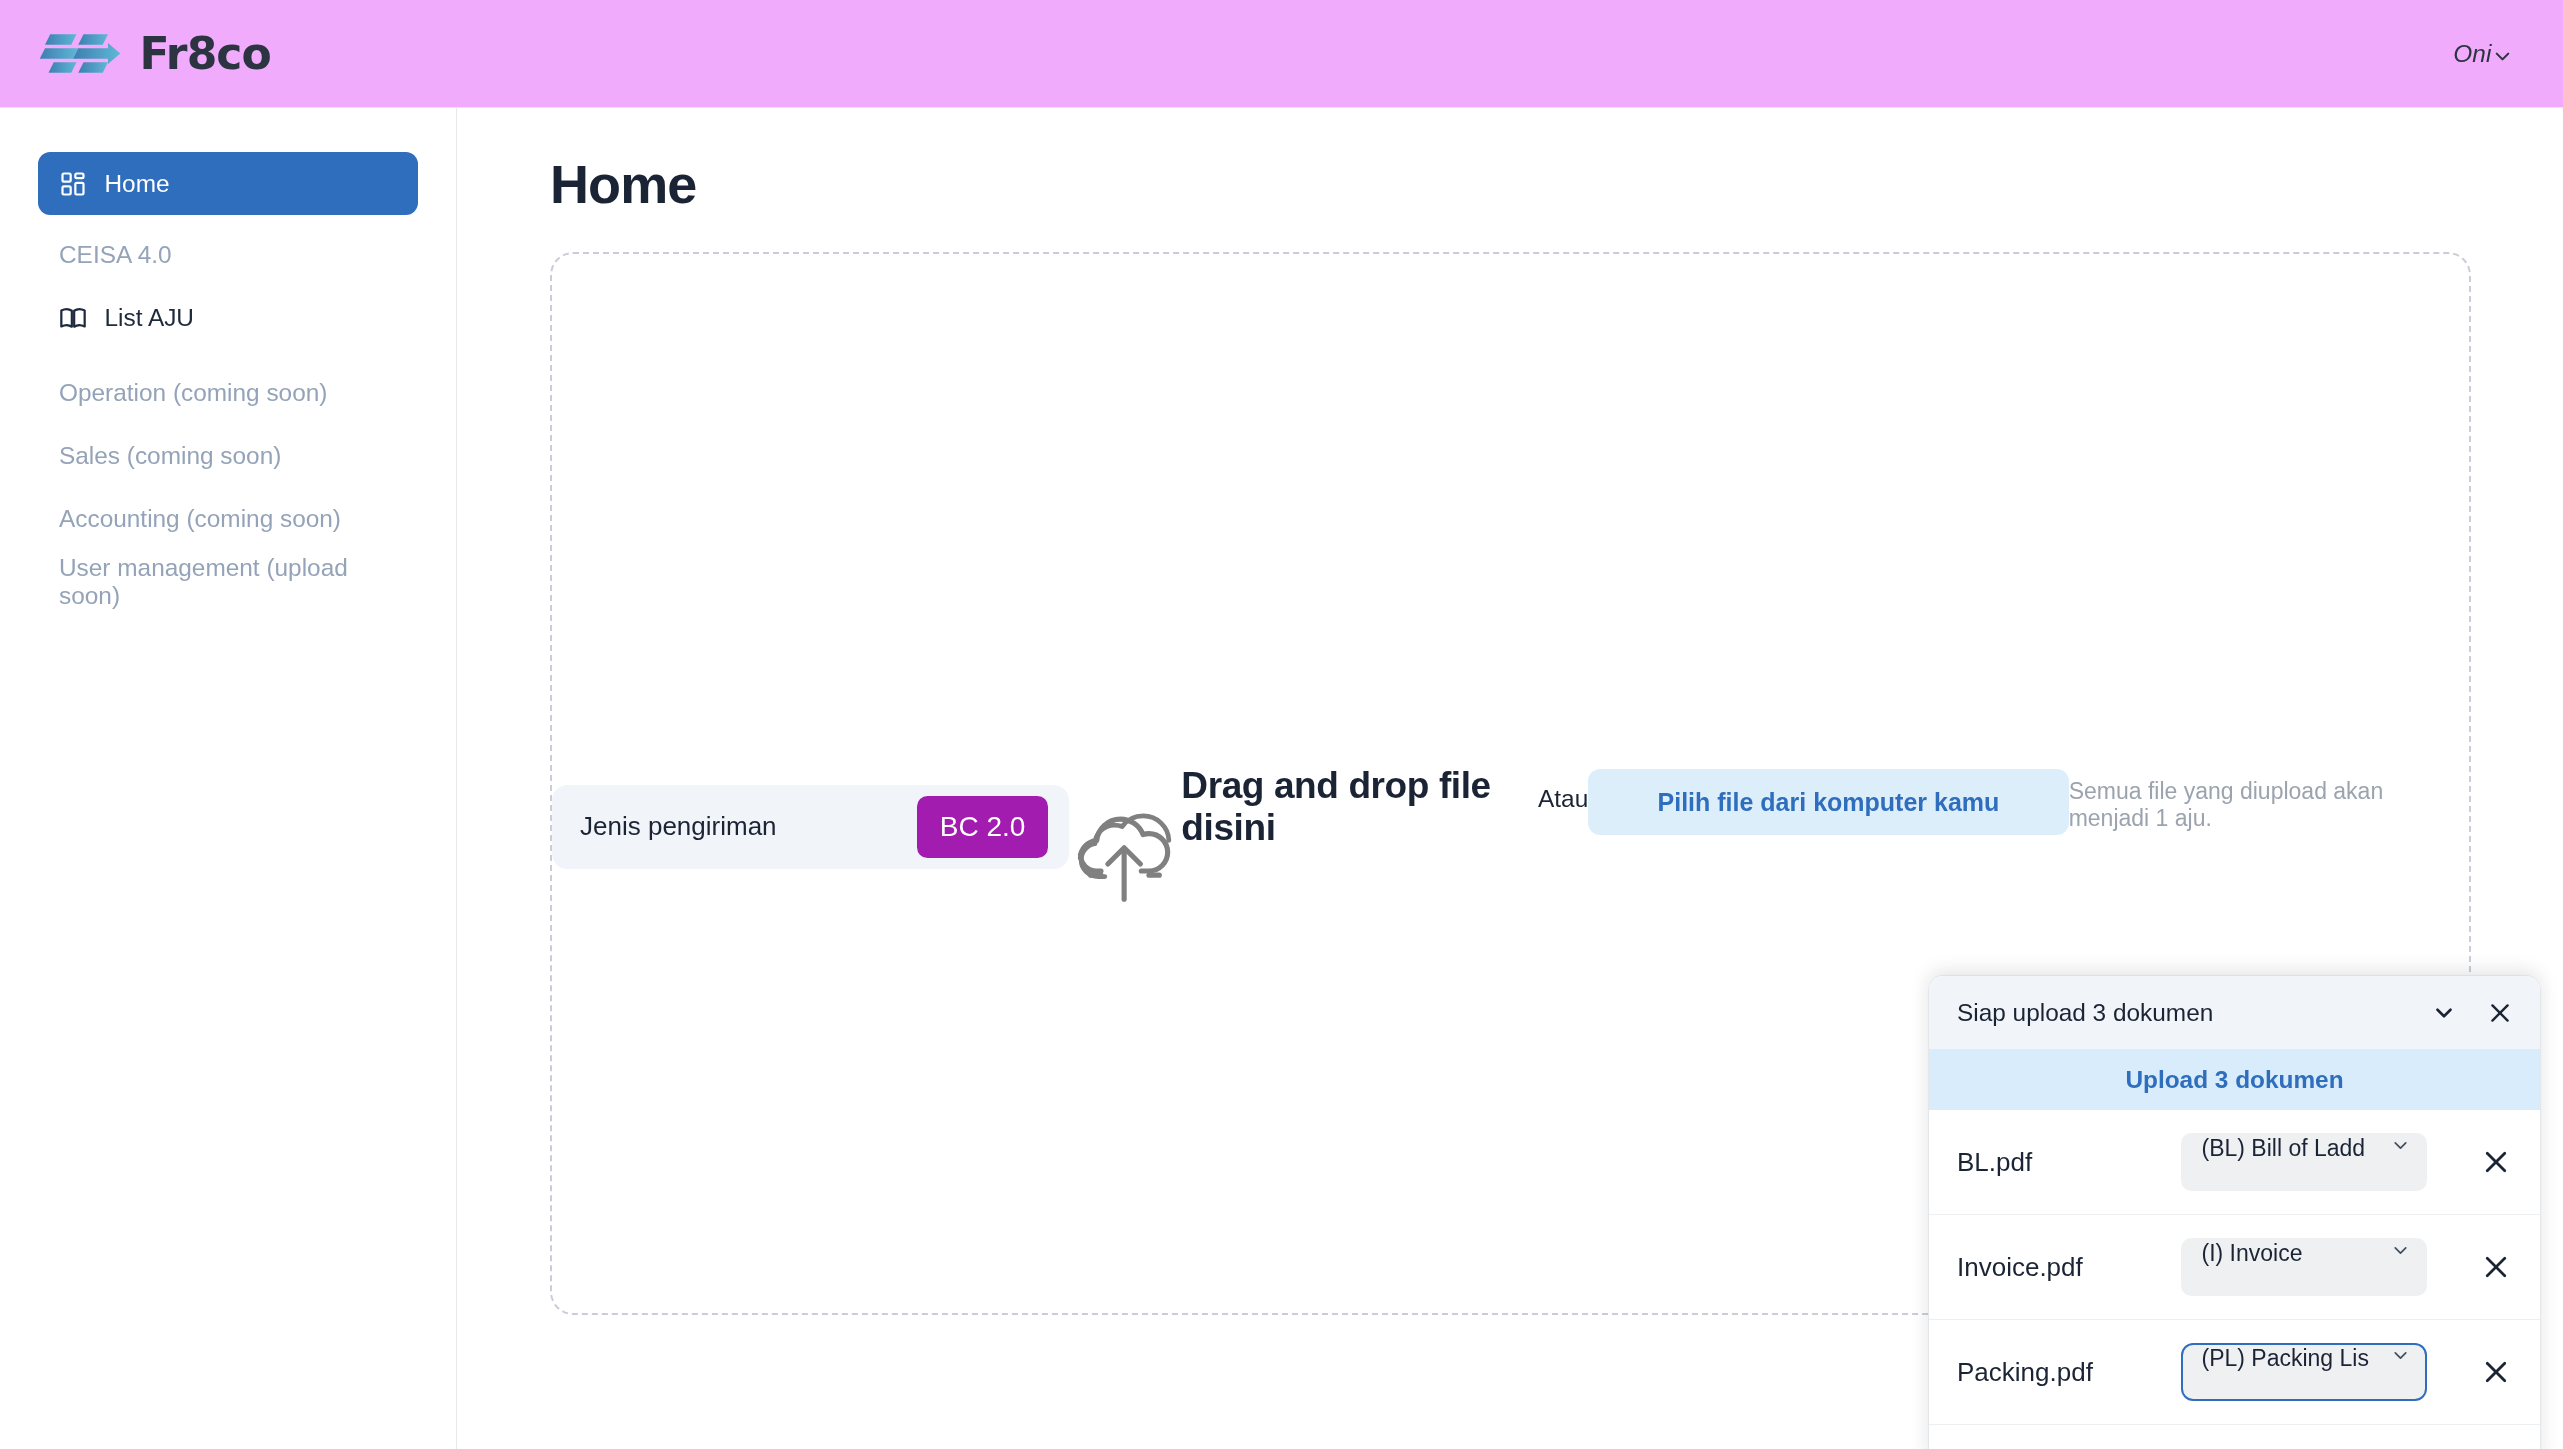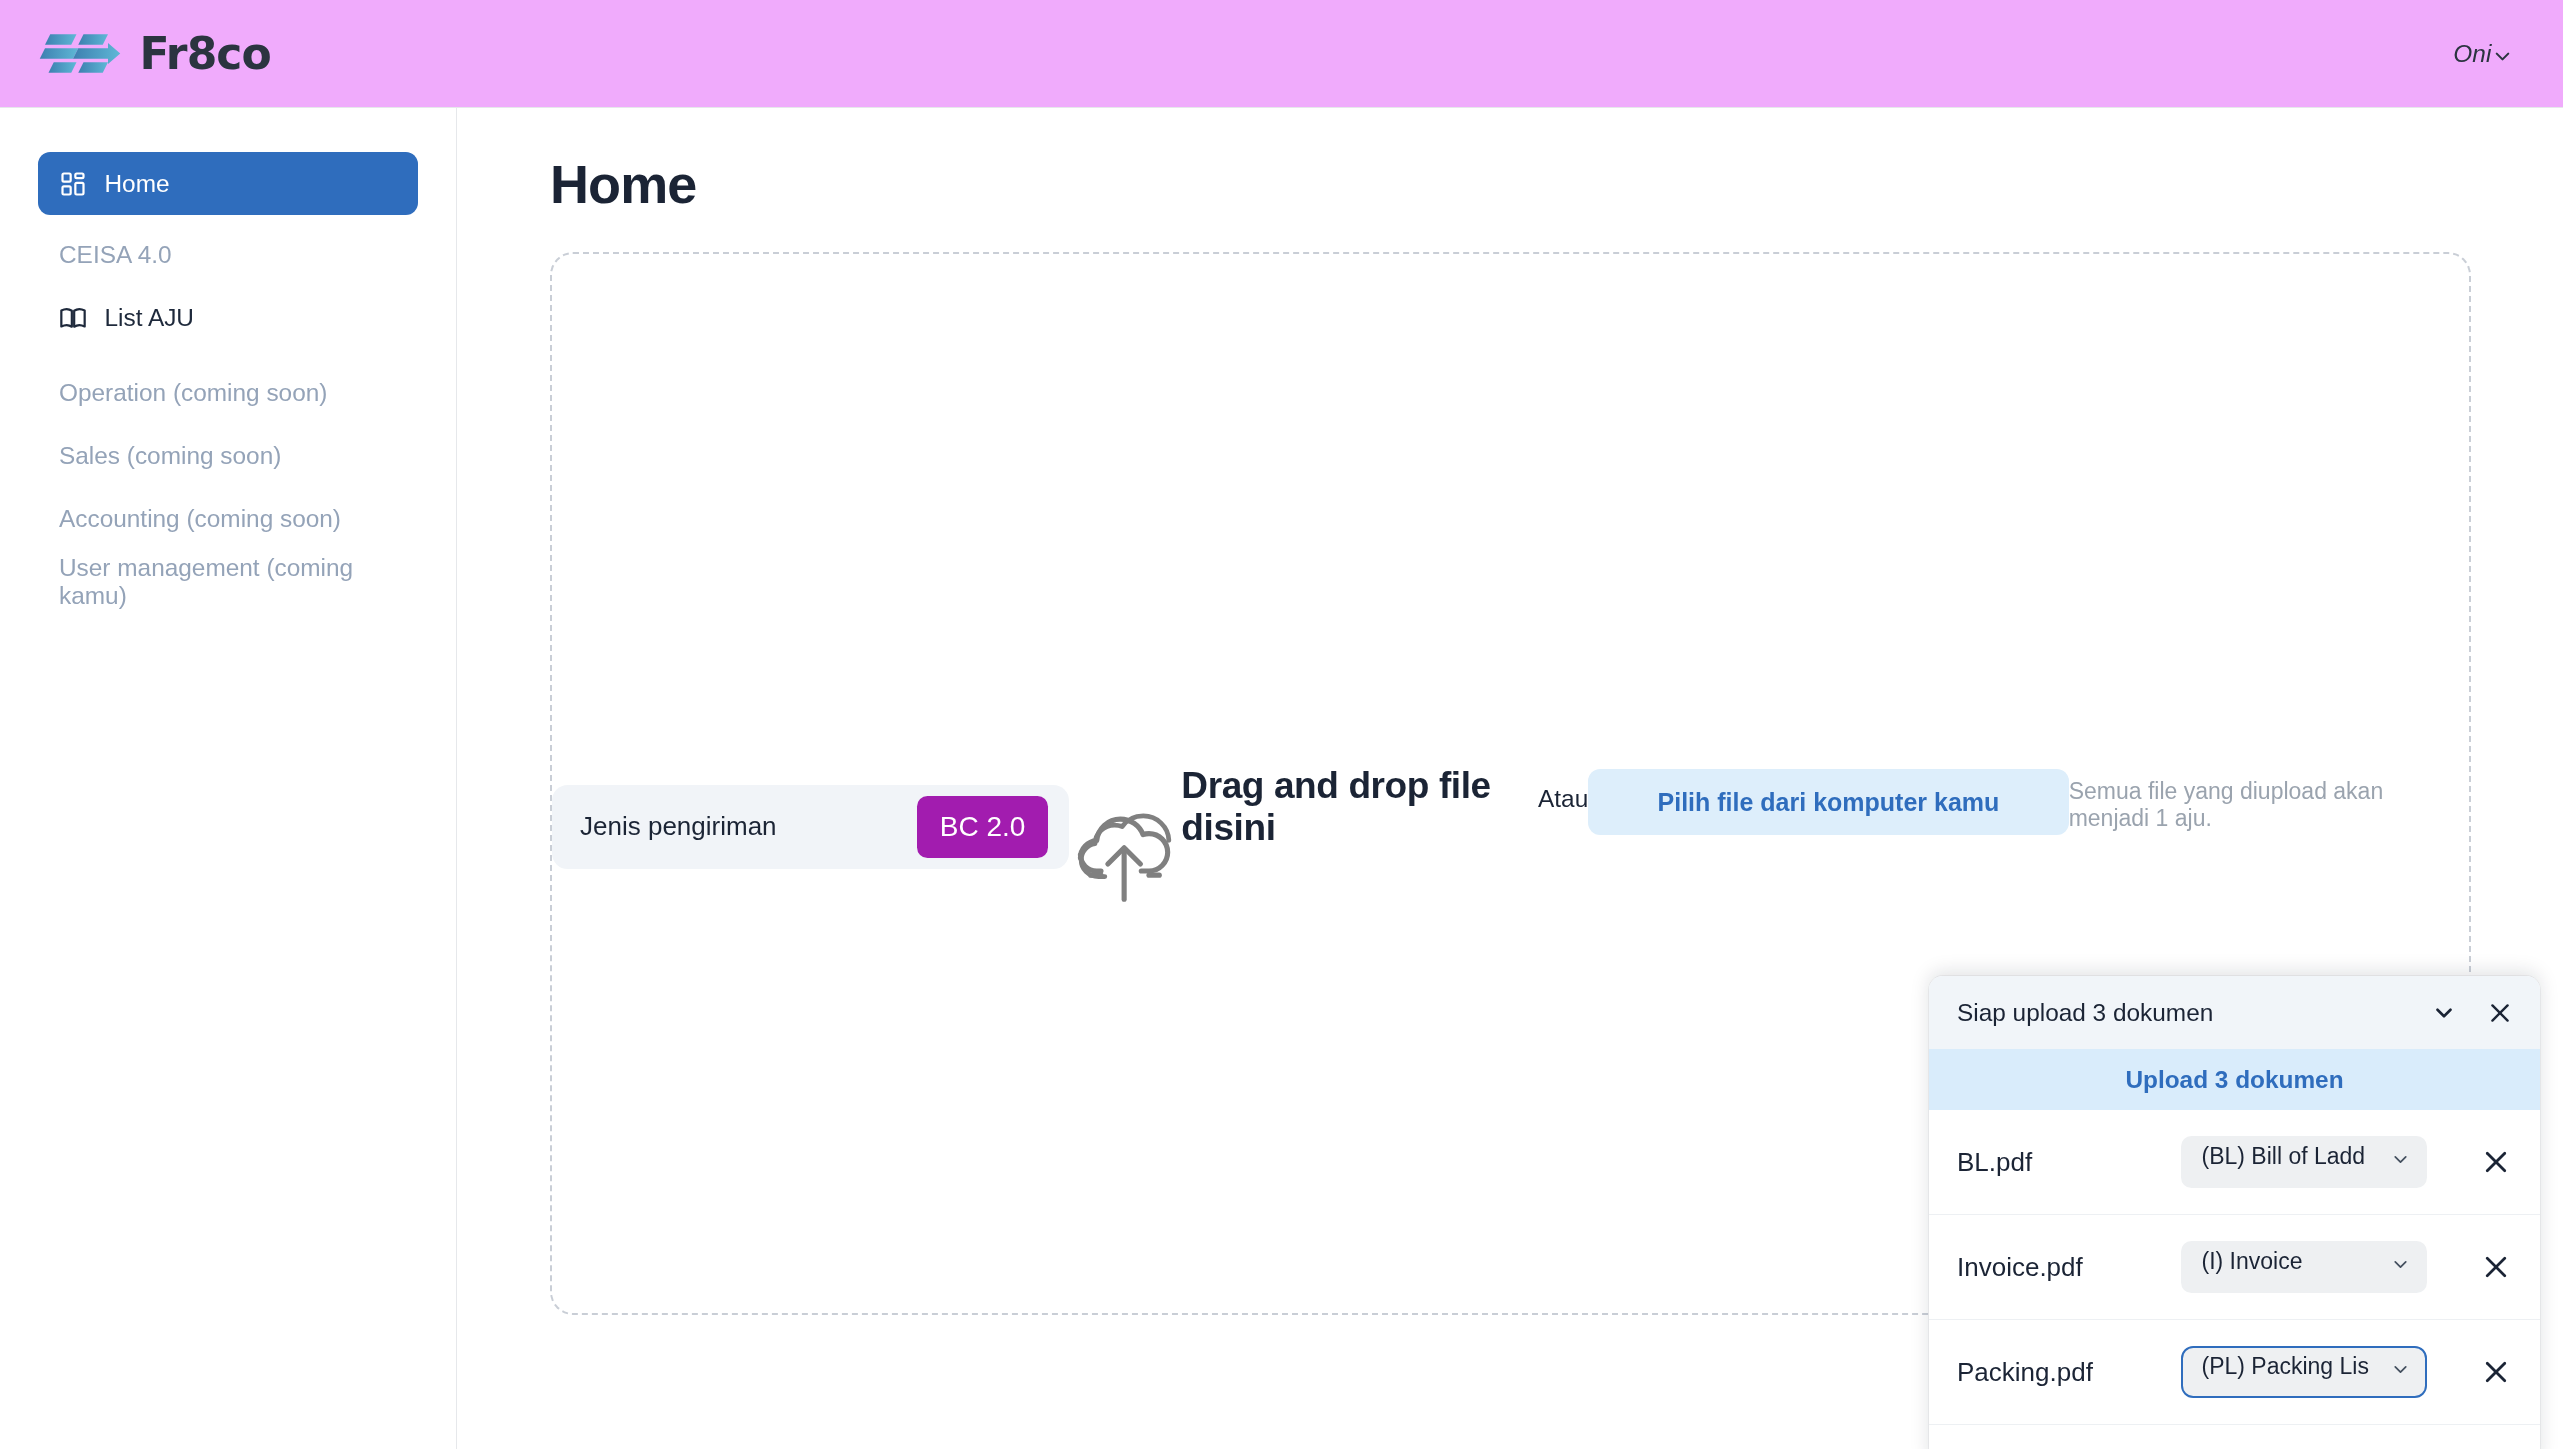--- a/index.html
+++ b/index.html
@@ -240,25 +240,25 @@
     color: #1b2435;
     width: 206px;
     flex: 0 0 206px;
     white-space: nowrap;
     overflow: hidden;
   }
   .type-select {
     position: relative;
     width: 246px;
     flex: 0 0 246px;
-    height: 52px;
+    height: 58px;
     background: #eef0f2;
     border-radius: 10.5px;
     display: flex;
-    align-items: flex-end;
+    align-items: flex-start;
     justify-content: space-between;
     padding: 0 14px 16px 19px;
     cursor: pointer;
     border: 2.6px solid transparent;
   }
   .type-select.focused {
     border-color: #2f6dbd;
     border-radius: 12.2px;
   }
   .type-select .sel-text {
@@ -348,21 +348,21 @@
 
   <div class="nav-item plain">
     <span>Sales (coming soon)</span>
   </div>
 
   <div class="nav-item plain">
     <span>Accounting (coming soon)</span>
   </div>
 
   <div class="nav-item plain">
-    <span>User management (coming kamu)</span>
+    <span>User management (upload soon)</span>
   </div>
 </nav>
 
 <main class="main">
 
   <h1 class="page-title">Home</h1>
 
 
   <section class="dropzone">
 

